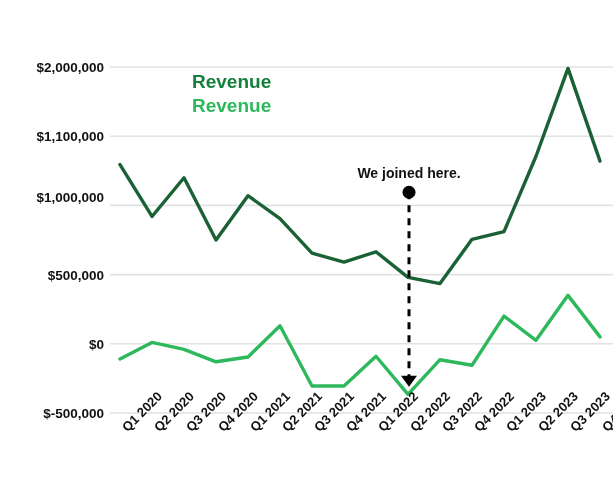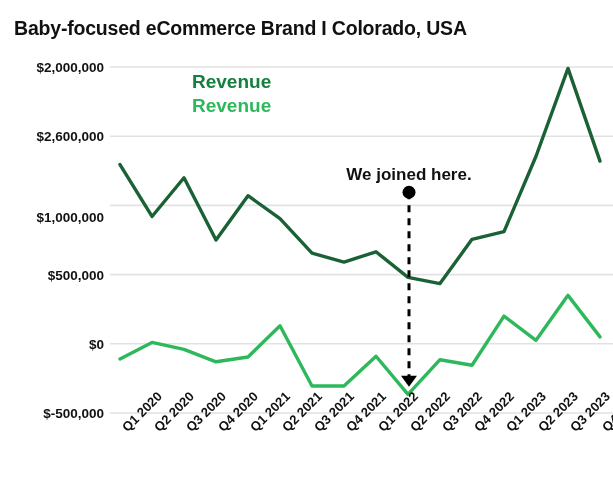--- a/index.html
+++ b/index.html
@@ -30,32 +30,31 @@
     transform-origin:right top;
     transform:rotate(-45deg);
     text-align:right;
   }
   .legend-item{
     position:absolute;left:192px;
     font-size:19px;font-weight:bold;white-space:nowrap;
   }
   .annotation-text{
     position:absolute;
-    font-size:17px;font-weight:bold;color:#111111;
+    font-size:14px;font-weight:bold;color:#111111;
     white-space:nowrap;
     transform:translateX(-50%);
   }
   svg{position:absolute;left:0;top:0;}
 </style>
 </head>
 <body>
 
 <div id="chart-root">
 
-  <div class="chart-title">Baby-focused eCommerce Brand I Colorado, USA</div>
 
   <div class="plot">
     <svg width="613" height="479">
       <g id="gridlines">
           <line x1="110" x2="613" y1="67" y2="67" stroke="#e2e2e2" stroke-width="1.6"></line>
           <line x1="110" x2="613" y1="136.2" y2="136.2" stroke="#e2e2e2" stroke-width="1.6"></line>
           <line x1="110" x2="613" y1="205.4" y2="205.4" stroke="#e2e2e2" stroke-width="1.6"></line>
           <line x1="110" x2="613" y1="274.6" y2="274.6" stroke="#e2e2e2" stroke-width="1.6"></line>
           <line x1="110" x2="613" y1="343.8" y2="343.8" stroke="#e2e2e2" stroke-width="1.6"></line>
           <line x1="110" x2="613" y1="413" y2="413" stroke="#e2e2e2" stroke-width="1.6"></line>
@@ -65,22 +64,22 @@
           <polyline points="120,359.024 152,342.416 184,349.336 216,361.792 248,356.948 280,325.808 312,386.012 344,386.012 376,356.256 408,394.316 440,359.716 472,365.252 504,316.12 536,340.34 568,295.36 600,336.88" fill="none" stroke="#2eb85c" stroke-width="3.4" stroke-linejoin="round" stroke-linecap="round"></polyline>
         </g>
       <g id="annotation-layer">
           <line x1="409" x2="409" y1="192.252" y2="377.704" stroke="#000000" stroke-width="3" stroke-dasharray="7,6"></line>
           <circle cx="409" cy="192.252" r="6.5" fill="#000000"></circle>
           <polygon points="401,375.704 417,375.704 409,386.704" fill="#000000"></polygon>
         </g>
     </svg>
     <div id="ylabels">
         <div class="ylabel" style="top: 67px; right: 509px; margin-left: 24px;">$2,000,000</div>
-        <div class="ylabel" style="top: 136.2px; right: 509px;">$2,600,000</div>
-        <div class="ylabel" style="top: 217px; right: 509px;">$1,000,000</div>
+        <div class="ylabel" style="top: 136.2px; right: 509px;">$1,100,000</div>
+        <div class="ylabel" style="top: 197px; right: 509px;">$1,000,000</div>
         <div class="ylabel" style="top: 274.6px; right: 509px;">$500,000</div>
         <div class="ylabel" style="top: 343.8px; right: 509px;">$0</div>
         <div class="ylabel" style="top: 413px; right: 509px; margin-left: 48px;">$-500,000</div>
       </div>
     <div id="xlabels">
         <div class="xlabel" style="left: 119px; top: 424px; width: 0px;">Q1 2020</div>
         <div class="xlabel" style="left: 151px; top: 424px; width: 0px;">Q2 2020</div>
         <div class="xlabel" style="left: 183px; top: 424px; width: 0px;">Q3 2020</div>
         <div class="xlabel" style="left: 215px; top: 424px; width: 0px;">Q4 2020</div>
         <div class="xlabel" style="left: 247px; top: 424px; width: 0px;">Q1 2021</div>

